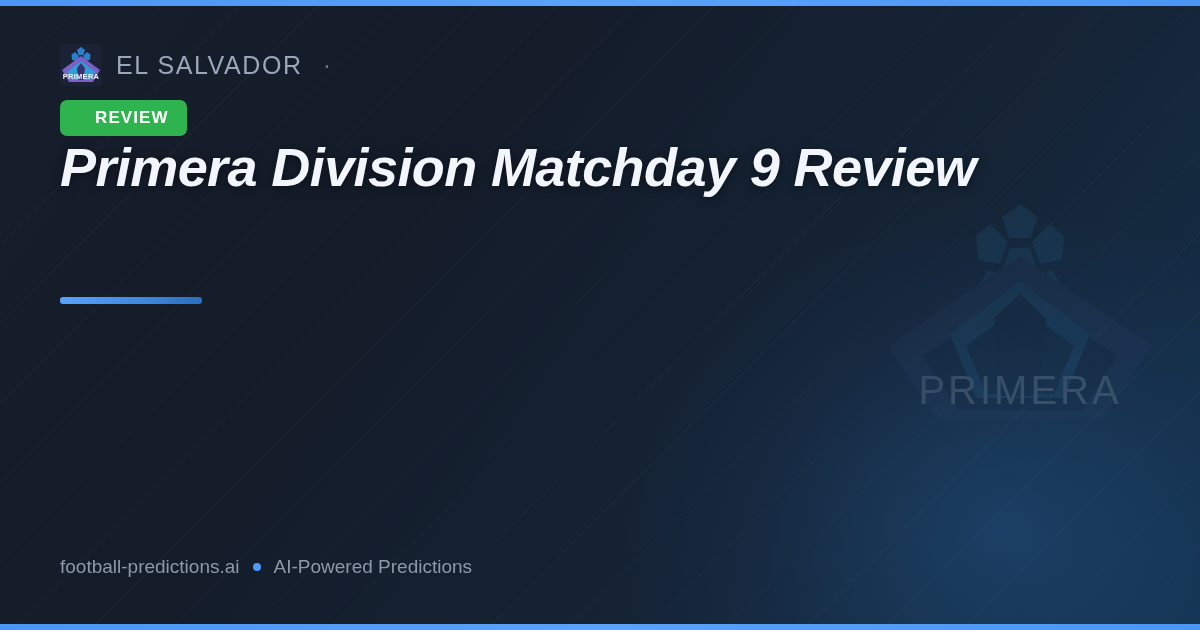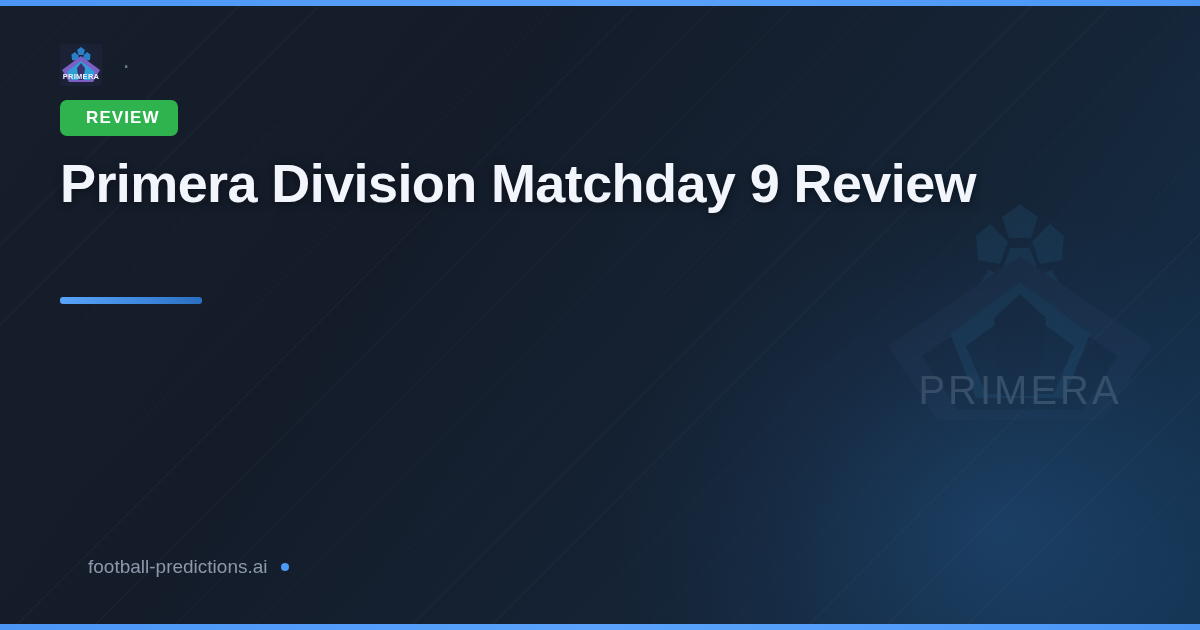--- a/index.html
+++ b/index.html
@@ -88,37 +88,38 @@
   .badge {
     position: absolute;
     top: 100px;
     left: 0;
     display: inline-block;
     background: #2fb34e;
     color: #ffffff;
     font-size: 17px;
     font-weight: bold;
     letter-spacing: 1.1px;
-    padding: 9px 18px 10px 26px;
+    padding: 9px 18px 10px 35px;
     border-radius: 7px;
     line-height: 1;
   }
 
   
   .title {
     position: absolute;
-    top: 156px;
+    top: 140px;
     left: 0;
     width: 960px;
     color: #f2f6fc;
     font-size: 54px;
     font-weight: bold;
     line-height: 1.0;
     letter-spacing: -0.6px;
     text-shadow: 0 2px 10px rgba(0,0,0,0.45);
+    font-style: italic;
   }
 
   
   .accent {
     position: absolute;
     top: 297px;
     left: 0;
     width: 142px;
     height: 7px;
     border-radius: 3px;
@@ -128,21 +129,20 @@
   
   .footer {
     position: absolute;
     left: 0;
     top: 556px;
     display: flex;
     align-items: center;
     gap: 13px;
     font-size: 19px;
     color: #8d99ab;
-    margin-left: 28px;
   }
   .footer-dot {
     width: 8px;
     height: 8px;
     border-radius: 50%;
     background: #4a9bf5;
     display: inline-block;
   }
 
   
@@ -202,30 +202,32 @@
             <polygon points="15,8 19,12 17,17 12,16 11.5,10.5"></polygon>
             <polygon points="27,8 30.5,10.5 30,16 25,17 23,12"></polygon>
             <polygon points="19,13 23,13 24.5,17.5 21,20.5 17.5,17.5"></polygon>
           </g>
           <polygon points="21,12 40,26 33,38 9,38 2,26" fill="#7b5fc4"></polygon>
           <polygon points="21,17 35,28 30,36 12,36 7,28" fill="#2e9fd4"></polygon>
           <polygon points="21,19 25,24 23.5,36 18.5,36 17,24" fill="#3c2f6e"></polygon>
           <text x="21" y="35" font-family="Liberation Sans, sans-serif" font-size="7.5" font-weight="bold" letter-spacing="0.3" fill="#e9f2fb" text-anchor="middle">PRIMERA</text>
         </svg>
       </span>
+      <span class="eyebrow-text">EL SALVADOR</span>
       <span class="eyebrow-sep">·</span>
     </div>
 
     <div class="badge">REVIEW</div>
 
     <div class="title">
       <div>Primera Division Matchday 9 Review</div>
     </div>
 
     <div class="accent"></div>
 
     <div class="footer">
       <span>football-predictions.ai</span>
       <span class="footer-dot"></span>
+      <span>AI-Powered Predictions</span>
     </div>
 
   </div>
 </div>
 
 </body></html>

